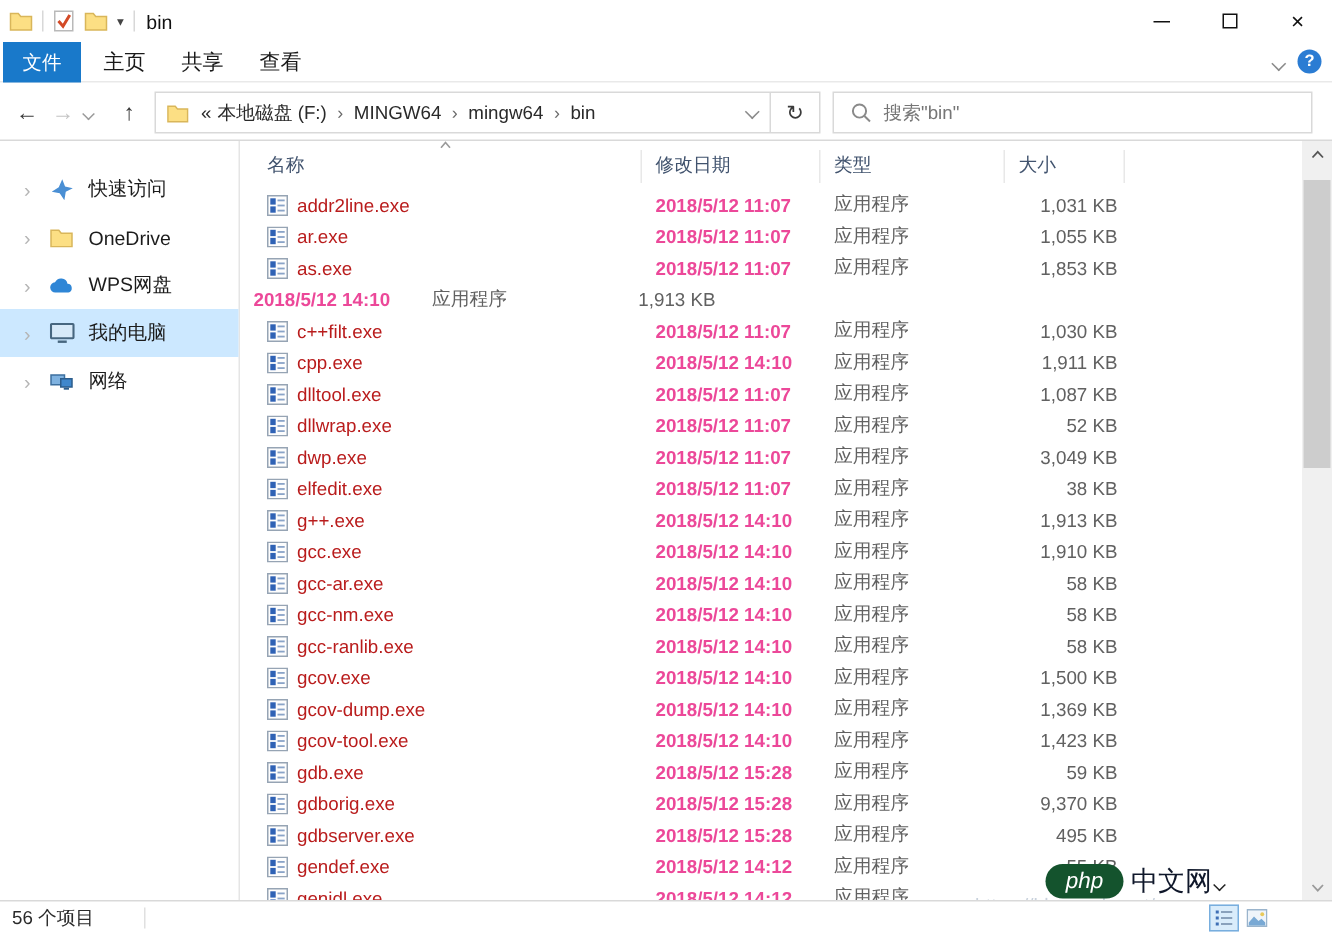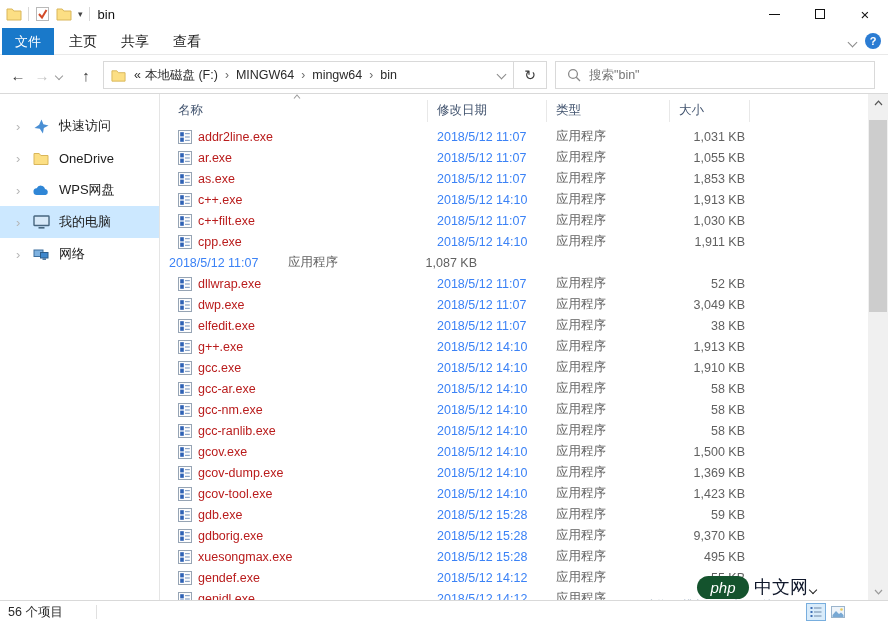--- a/index.html
+++ b/index.html
@@ -64,21 +64,21 @@
   .hcell { position:absolute; top:6px; height:22px; line-height:20px; color:#41536e; font-size:12.5px; border-right:1px solid #e8e8e8; }
   .hc-name { left:0; width:268px; padding-left:18px; }
   .hc-date { left:268px; width:119px; padding-left:9px; }
   .hc-type { left:387px; width:123px; padding-left:9px; }
   .hc-size { left:510px; width:80px; padding-left:9px; }
   .sort-caret { position:absolute; left:133px; top:0; width:8px; height:5px; }
   .rows { position:absolute; left:0; top:32px; width:708px; height:474px; overflow:hidden; }
   .row { height:21px; display:flex; align-items:center; }
   .c-name { width:268px; padding-left:18px; display:flex; align-items:center; color:#b91c1c; font-size:12.5px; white-space:nowrap; }
   .c-name .exe-ico { flex:none; margin-right:6px; }
-  .c-date { width:119px; padding-left:9px; color:#3b82f6; font-size:12.5px; white-space:nowrap; }
+  .c-date { width:119px; padding-left:9px; color:#ec4899; font-size:12.5px; white-space:nowrap;font-weight:bold; }
   .c-type { width:123px; padding-left:9px; color:#616161; font-size:12.5px; white-space:nowrap; }
   .c-size { width:80px; padding-right:5px; text-align:right; color:#616161; font-size:12.5px; white-space:nowrap; }
   
   .vscroll { position:absolute; left:868px; top:94px; width:20px; height:506px; background:#f0f0f0; }
   .sb-btn { position:absolute; left:0; width:20px; height:17px; display:flex; align-items:center; justify-content:center; background:#f0f0f0; }
   .sb-up { top:0; } .sb-down { bottom:0; }
   .sb-thumb { position:absolute; left:1px; top:26px; width:18px; height:192px; background:#cdcdcd; }
   
   .statusbar { position:absolute; left:0; top:600px; width:888px; height:22px; background:#fff; border-top:1px solid #d9d9d9; z-index:5; }
   .item-count { position:absolute; left:8px; top:0; height:22px; display:flex; align-items:center; font-size:12.5px; color:#2a2a2a; }
@@ -272,31 +272,20 @@
         <rect x="7" y="9.8" width="4.8" height="1.2" fill="#8aa4c8"></rect>
       </svg>
       <span>as.exe</span>
     </span>
     <span class="c-date">2018/5/12 11:07</span>
     <span class="c-type">应用程序</span>
     <span class="c-size">1,853 KB</span>
   </div>
 
   <div class="row">
-    <span class="c-name">
-      <svg class="exe-ico" width="14" height="14" viewBox="0 0 14 14">
-        <rect x="0.5" y="0.5" width="13" height="13" fill="#fdfdfd" stroke="#96a4b4"></rect>
-        <rect x="2.2" y="2.2" width="3.6" height="4.2" fill="#2f62b5"></rect>
-        <rect x="2.2" y="7.6" width="3.6" height="4.2" fill="#2f62b5"></rect>
-        <rect x="7" y="3" width="4.8" height="1.2" fill="#8aa4c8"></rect>
-        <rect x="7" y="6.4" width="4.8" height="1.2" fill="#8aa4c8"></rect>
-        <rect x="7" y="9.8" width="4.8" height="1.2" fill="#8aa4c8"></rect>
-      </svg>
-      <span>c++.exe</span>
-    </span>
     <span class="c-date">2018/5/12 14:10</span>
     <span class="c-type">应用程序</span>
     <span class="c-size">1,913 KB</span>
   </div>
 
   <div class="row">
     <span class="c-name">
       <svg class="exe-ico" width="14" height="14" viewBox="0 0 14 14">
         <rect x="0.5" y="0.5" width="13" height="13" fill="#fdfdfd" stroke="#96a4b4"></rect>
         <rect x="2.2" y="2.2" width="3.6" height="4.2" fill="#2f62b5"></rect>
@@ -323,20 +312,31 @@
         <rect x="7" y="9.8" width="4.8" height="1.2" fill="#8aa4c8"></rect>
       </svg>
       <span>cpp.exe</span>
     </span>
     <span class="c-date">2018/5/12 14:10</span>
     <span class="c-type">应用程序</span>
     <span class="c-size">1,911 KB</span>
   </div>
 
   <div class="row">
+    <span class="c-name">
+      <svg class="exe-ico" width="14" height="14" viewBox="0 0 14 14">
+        <rect x="0.5" y="0.5" width="13" height="13" fill="#fdfdfd" stroke="#96a4b4"></rect>
+        <rect x="2.2" y="2.2" width="3.6" height="4.2" fill="#2f62b5"></rect>
+        <rect x="2.2" y="7.6" width="3.6" height="4.2" fill="#2f62b5"></rect>
+        <rect x="7" y="3" width="4.8" height="1.2" fill="#8aa4c8"></rect>
+        <rect x="7" y="6.4" width="4.8" height="1.2" fill="#8aa4c8"></rect>
+        <rect x="7" y="9.8" width="4.8" height="1.2" fill="#8aa4c8"></rect>
+      </svg>
+      <span>dlltool.exe</span>
+    </span>
     <span class="c-date">2018/5/12 11:07</span>
     <span class="c-type">应用程序</span>
     <span class="c-size">1,087 KB</span>
   </div>
 
   <div class="row">
     <span class="c-name">
       <svg class="exe-ico" width="14" height="14" viewBox="0 0 14 14">
         <rect x="0.5" y="0.5" width="13" height="13" fill="#fdfdfd" stroke="#96a4b4"></rect>
         <rect x="2.2" y="2.2" width="3.6" height="4.2" fill="#2f62b5"></rect>
@@ -559,21 +559,21 @@
   <div class="row">
     <span class="c-name">
       <svg class="exe-ico" width="14" height="14" viewBox="0 0 14 14">
         <rect x="0.5" y="0.5" width="13" height="13" fill="#fdfdfd" stroke="#96a4b4"></rect>
         <rect x="2.2" y="2.2" width="3.6" height="4.2" fill="#2f62b5"></rect>
         <rect x="2.2" y="7.6" width="3.6" height="4.2" fill="#2f62b5"></rect>
         <rect x="7" y="3" width="4.8" height="1.2" fill="#8aa4c8"></rect>
         <rect x="7" y="6.4" width="4.8" height="1.2" fill="#8aa4c8"></rect>
         <rect x="7" y="9.8" width="4.8" height="1.2" fill="#8aa4c8"></rect>
       </svg>
-      <span>xuesongmax.exe</span>
+      <span>gdbserver.exe</span>
     </span>
     <span class="c-date">2018/5/12 15:28</span>
     <span class="c-type">应用程序</span>
     <span class="c-size">495 KB</span>
   </div>
 
   <div class="row">
     <span class="c-name">
       <svg class="exe-ico" width="14" height="14" viewBox="0 0 14 14">
         <rect x="0.5" y="0.5" width="13" height="13" fill="#fdfdfd" stroke="#96a4b4"></rect>

